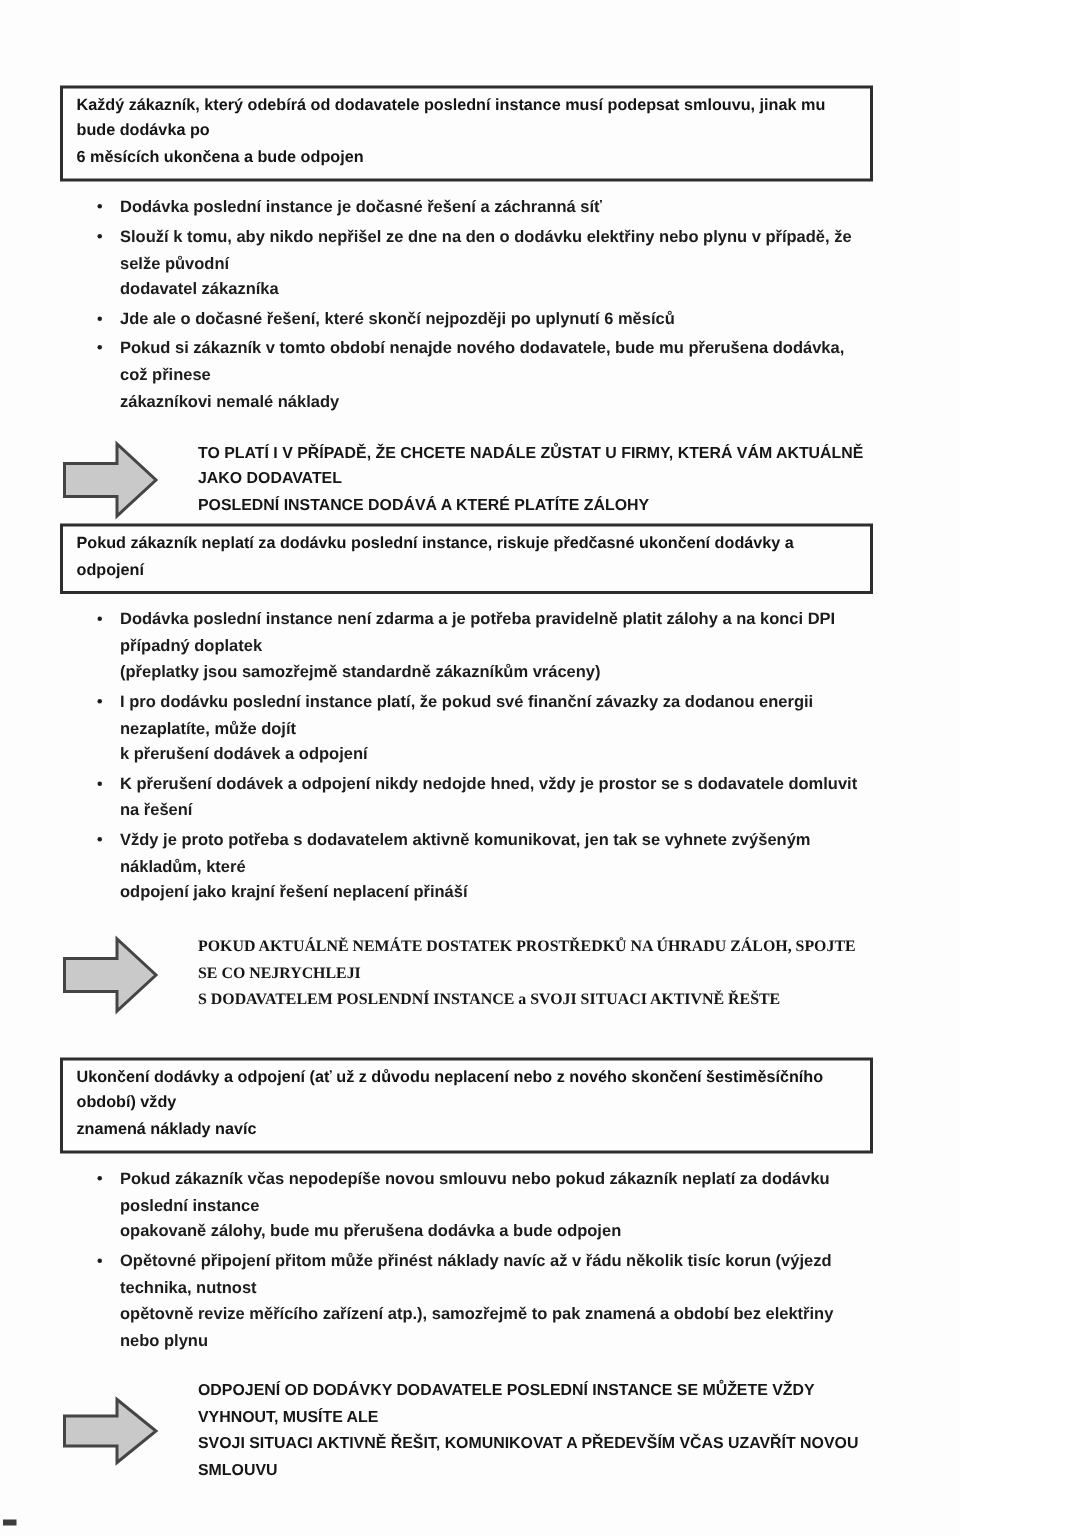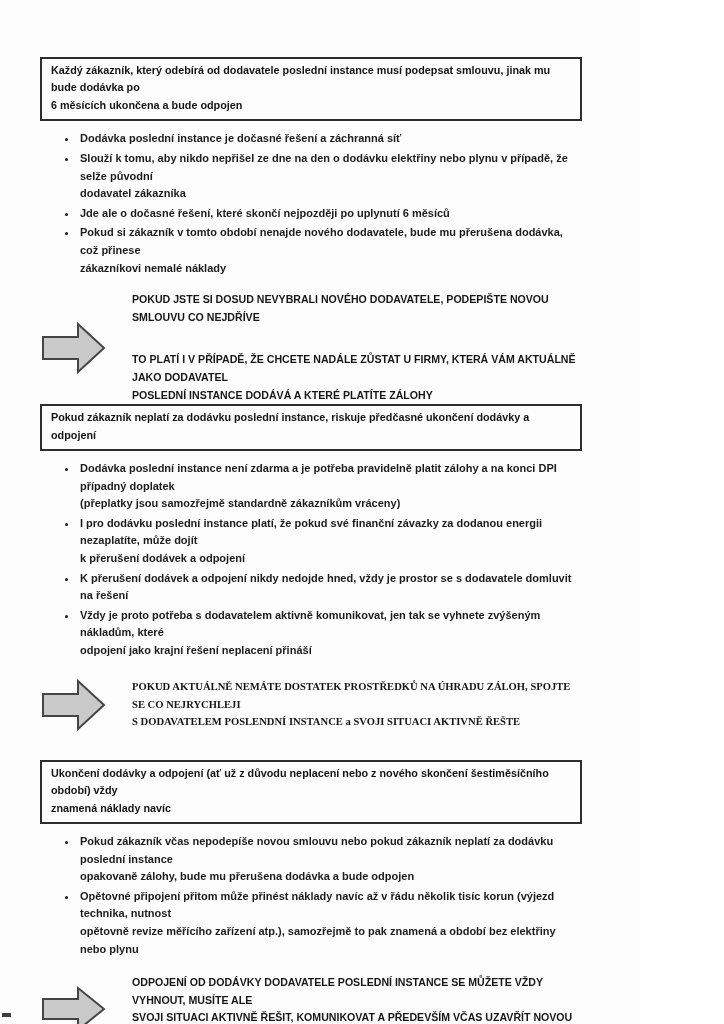--- a/index.html
+++ b/index.html
@@ -84,21 +84,20 @@
       <li>Pokud si zákazník v tomto období nenajde nového dodavatele, bude mu přerušena dodávka, což přinese
 zákazníkovi nemalé náklady</li>
     </ul>
     <div class="callout-row">
       <span class="arrow-wrap">
         <svg width="68" height="58" viewBox="0 0 68 58" xmlns="http://www.w3.org/2000/svg">
           <polygon class="arrow-shape" points="3,18 38,18 38,5 64,29 38,53 38,40 3,40" fill="#c9c9c9"></polygon>
         </svg>
       </span>
       <div class="callout-texts">
-        <p>POKUD JSTE SI DOSUD NEVYBRALI NOVÉHO DODAVATELE, PODEPIŠTE NOVOU SMLOUVU CO NEJDŘÍVE</p>
         <p>TO PLATÍ I V PŘÍPADĚ, ŽE CHCETE NADÁLE ZŮSTAT U FIRMY, KTERÁ VÁM AKTUÁLNĚ JAKO DODAVATEL
 POSLEDNÍ INSTANCE DODÁVÁ A KTERÉ PLATÍTE ZÁLOHY</p>
       </div>
     </div>
   </section>
 
   <section class="sec-2">
     <div class="boxed-heading">Pokud zákazník neplatí za dodávku poslední instance, riskuje předčasné ukončení dodávky a odpojení</div>
     <ul class="bullets">
       <li>Dodávka poslední instance není zdarma a je potřeba pravidelně platit zálohy a na konci DPI případný doplatek

